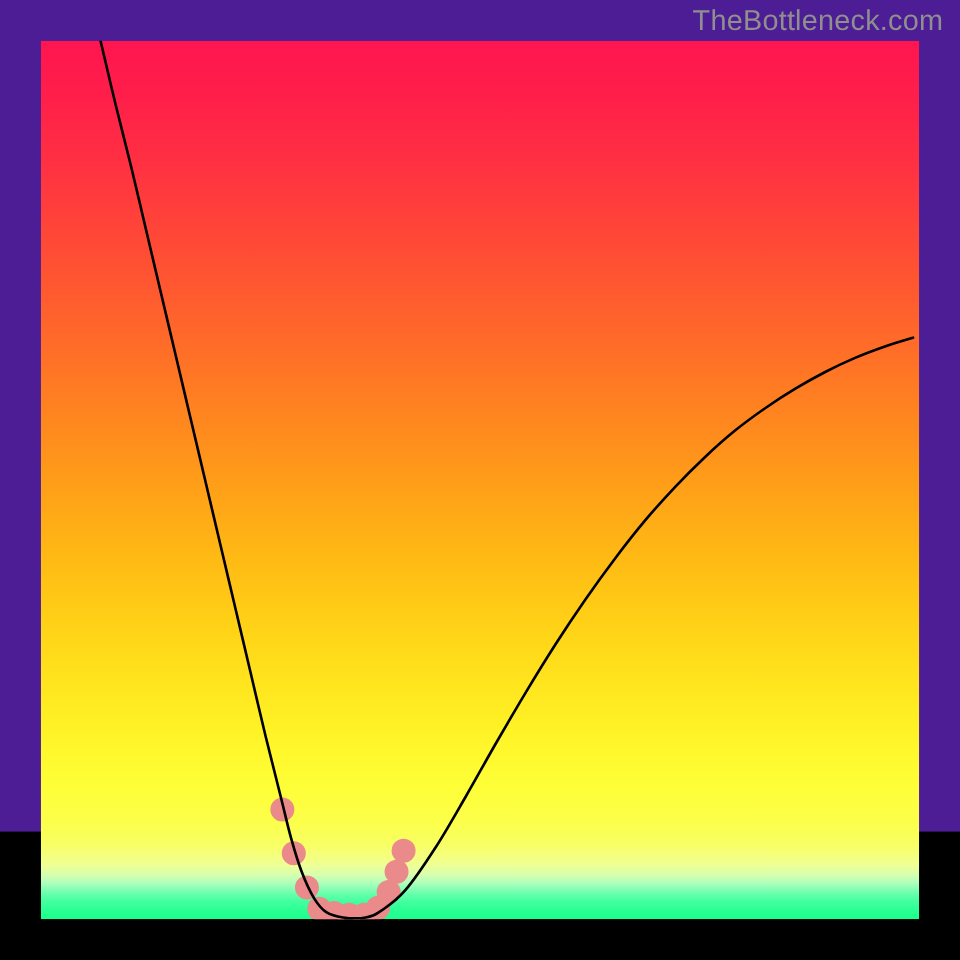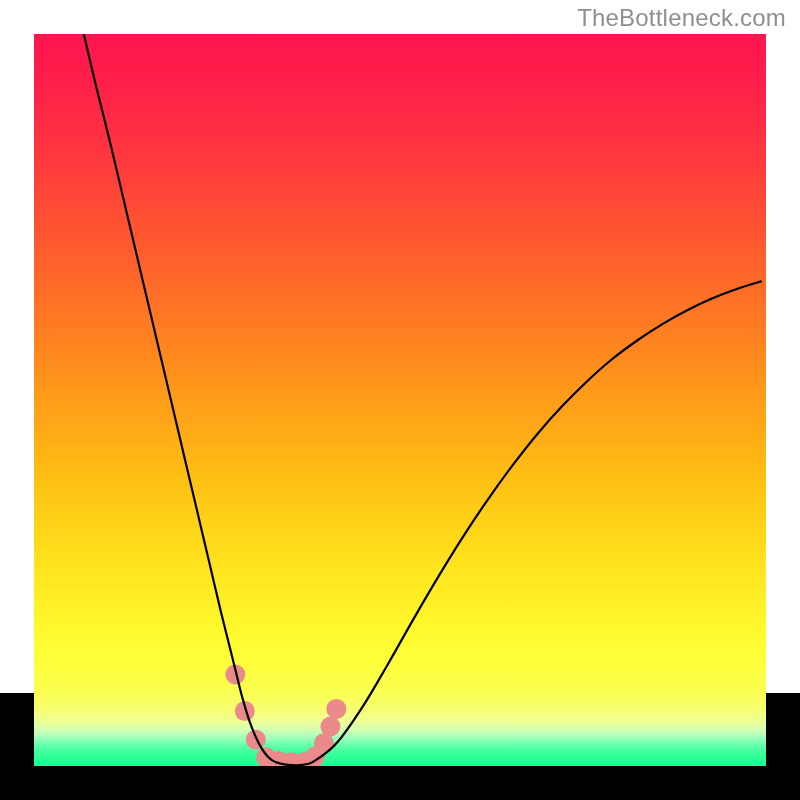--- a/index.html
+++ b/index.html
@@ -9,21 +9,21 @@
     height: 800px;
     background: #000;
     overflow: hidden;
   }
   .frame {
     position: absolute;
     left: 0;
     top: 0;
     width: 800px;
     height: 693px;
-    background: #ffffff;
+    background: #4c1d95;
   }
   .plot {
     position: absolute;
     left: 34px;
     top: 34px;
     width: 732px;
     height: 732px;
   }
   .watermark {
     position: absolute;

